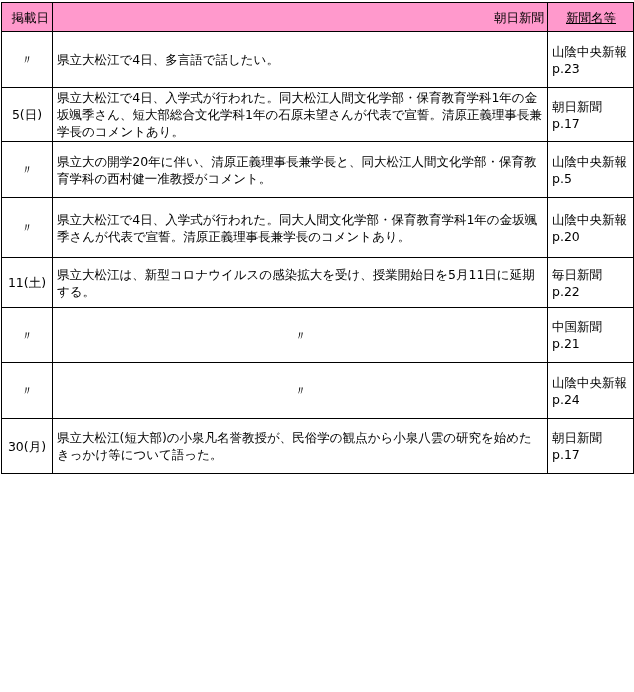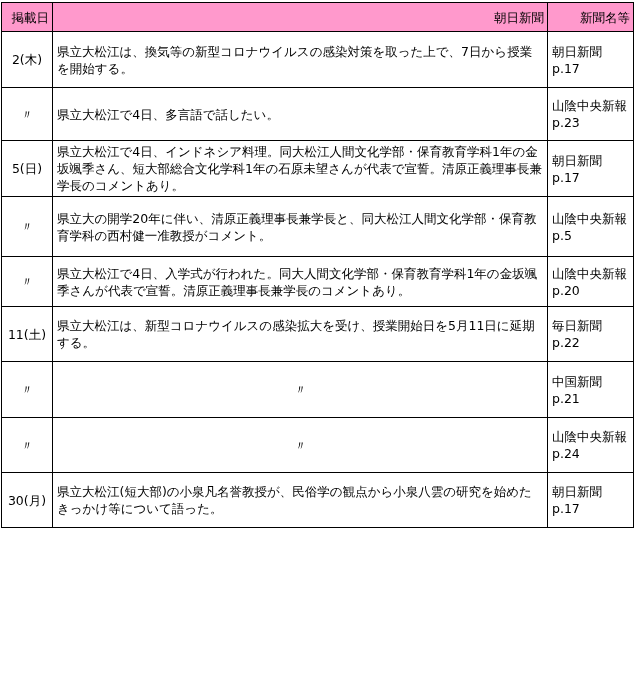--- a/index.html
+++ b/index.html
@@ -31,21 +31,21 @@
     font-weight: normal;
     padding: 1px 3px;
     vertical-align: middle;
     overflow: hidden;
   }
   thead th {
     background: #FF99CC;
     text-align: right;
     height: 29px;
   }
-  thead th.h-paper { text-align: right; padding-left: 4px; }
+  thead th.h-paper { text-align: center; padding-left: 4px; text-decoration: underline; }
   td.date    { text-align: center; }
   td.content { text-align: left; word-break: break-all; padding-left: 4px; }
   td.content.ditto-cell { text-align: center; }
   td.paper   { text-align: left; padding-left: 4px; word-break: break-all; }
   
   tbody tr:nth-child(1)  { height: 56px; }
   tbody tr:nth-child(2)  { height: 53px; }
   tbody tr:nth-child(3)  { height: 56px; }
   tbody tr:nth-child(4)  { height: 60px; }
   tbody tr:nth-child(5)  { height: 50px; }
@@ -69,38 +69,30 @@
     </colgroup>
     <thead>
       <tr>
         <th class="h-date">掲載日</th>
         <th class="h-content">朝日新聞</th>
         <th class="h-paper">新聞名等</th>
       </tr>
     </thead>
     <tbody>
       <tr>
-        <td class="date">2(木)</td>
-        <td class="content">県立大松江は、換気等の新型コロナウイルスの感染対策を取った上で、7日から授業を開始する。</td>
-        <td class="paper">
-          <div>朝日新聞</div>
-          <div>p.17</div>
-        </td>
-      </tr>
-      <tr>
         <td class="date">〃</td>
         <td class="content">県立大松江で4日、多言語で話したい。</td>
         <td class="paper">
           <div>山陰中央新報</div>
           <div>p.23</div>
         </td>
       </tr>
       <tr>
         <td class="date">5(日)</td>
-        <td class="content">県立大松江で4日、インドネシア料理。同大松江人間文化学部・保育教育学科1年の金坂颯季さん、短大部総合文化学科1年の石原未望さんが代表で宣誓。清原正義理事長兼学長のコメントあり。</td>
+        <td class="content">県立大松江で4日、入学式が行われた。同大松江人間文化学部・保育教育学科1年の金坂颯季さん、短大部総合文化学科1年の石原未望さんが代表で宣誓。清原正義理事長兼学長のコメントあり。</td>
         <td class="paper">
           <div>朝日新聞</div>
           <div>p.17</div>
         </td>
       </tr>
       <tr>
         <td class="date">〃</td>
         <td class="content">県立大の開学20年に伴い、清原正義理事長兼学長と、同大松江人間文化学部・保育教育学科の西村健一准教授がコメント。</td>
         <td class="paper">
           <div>山陰中央新報</div>

